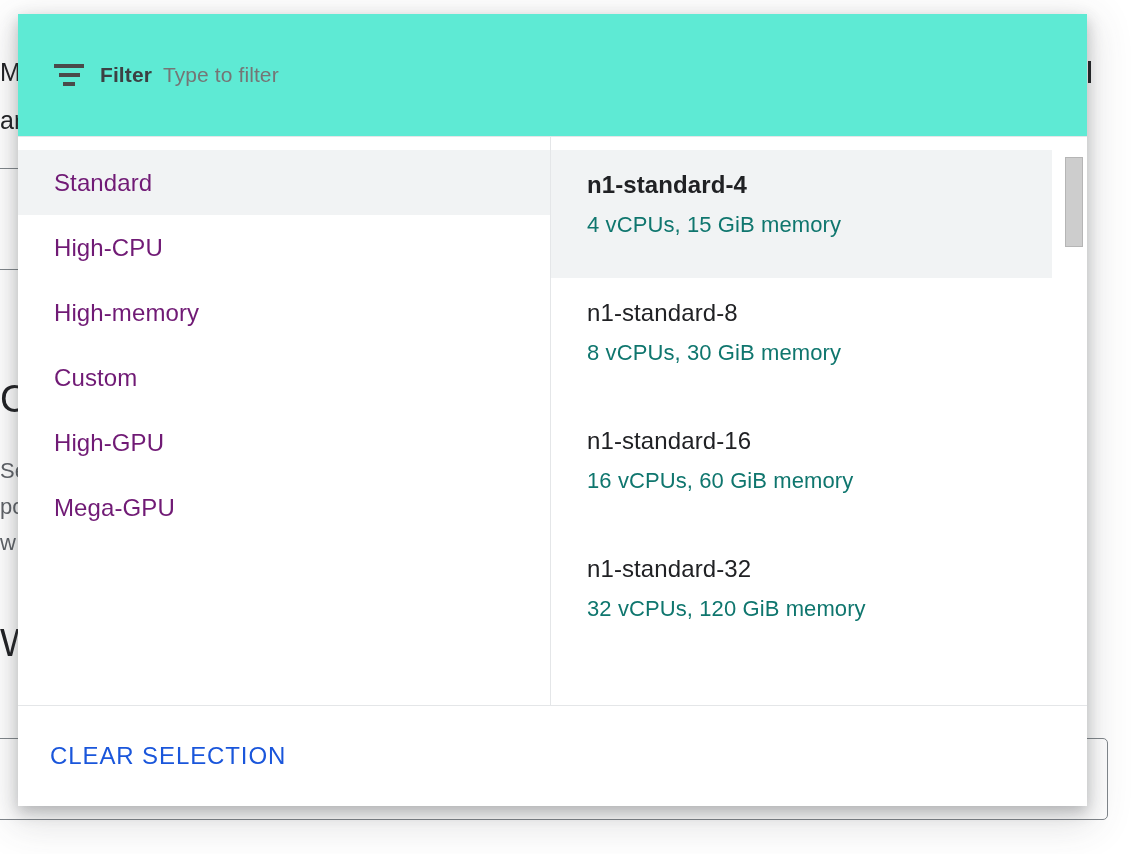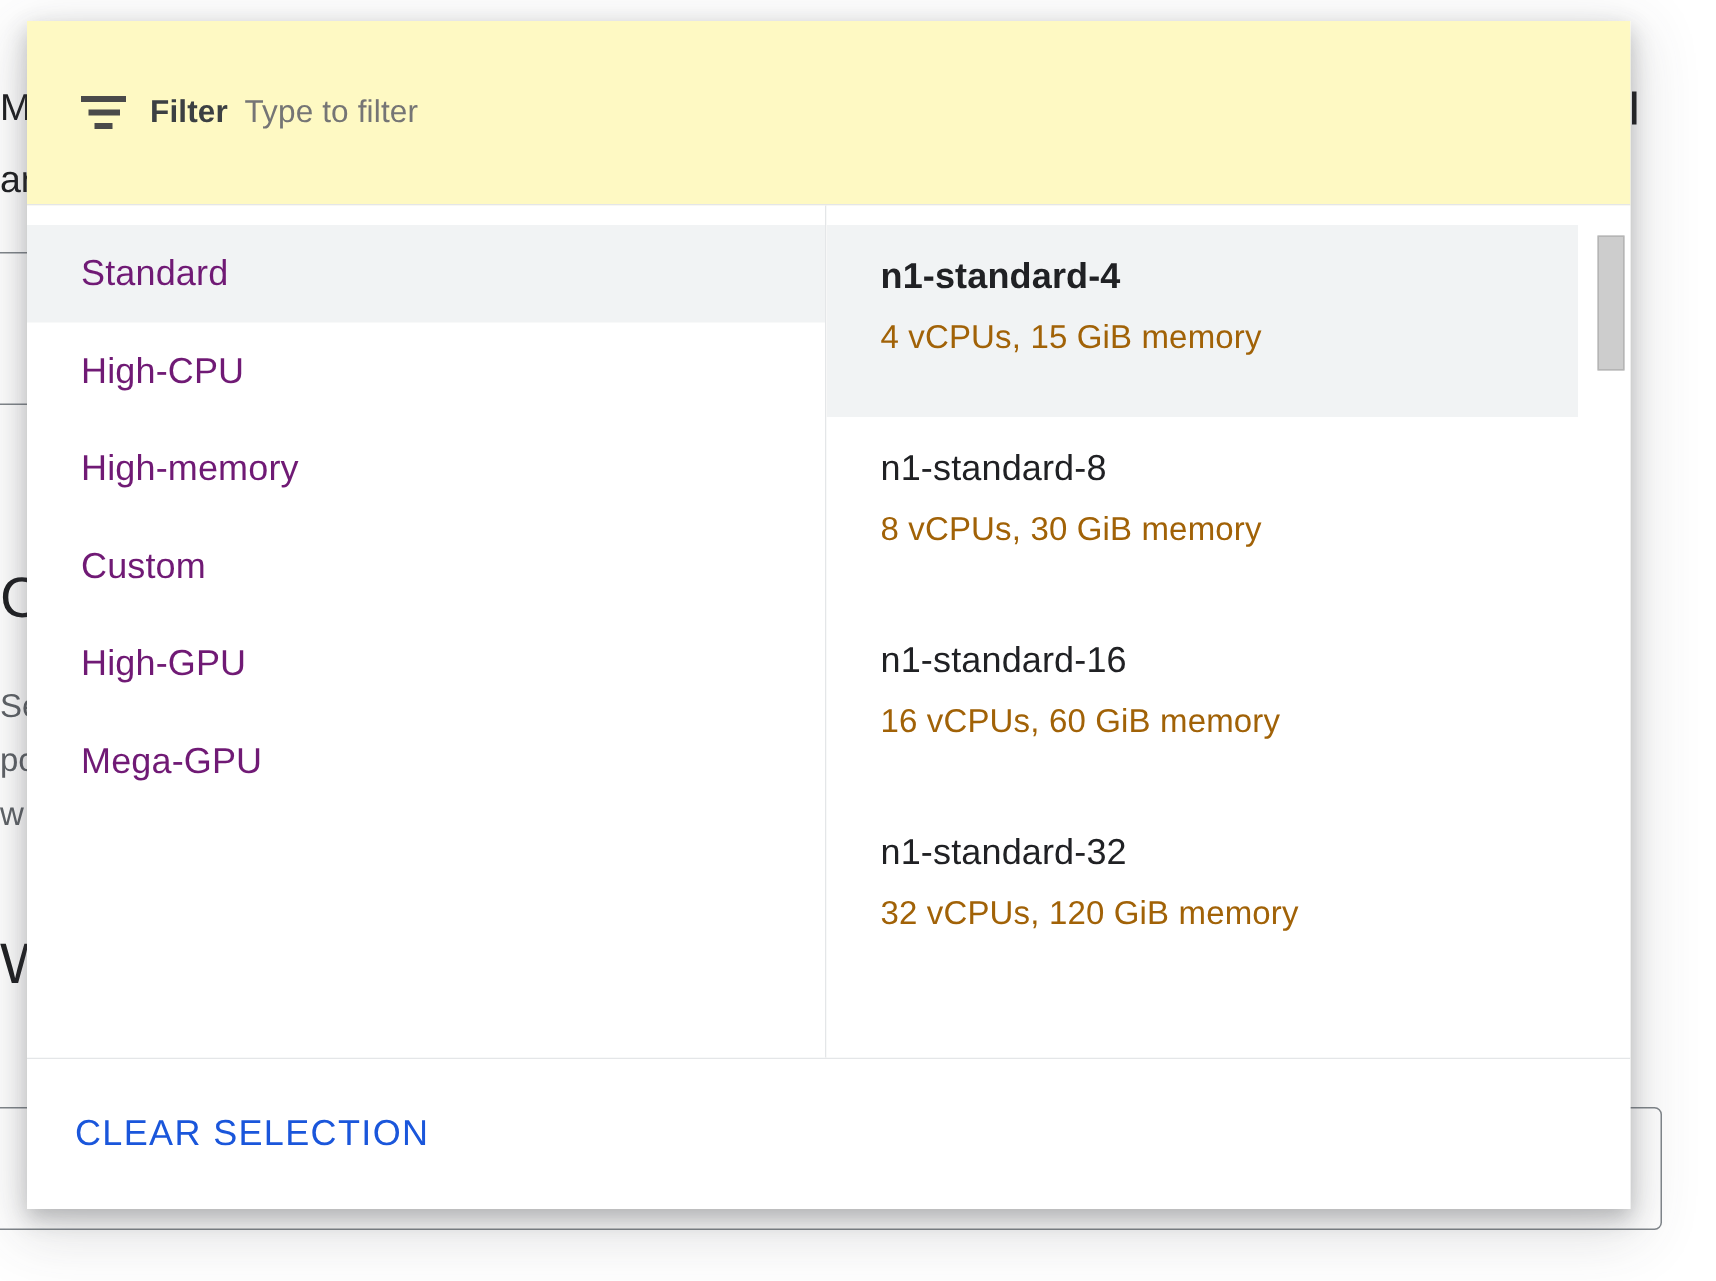--- a/index.html
+++ b/index.html
@@ -83,21 +83,21 @@
                 0 12px 38px 6px rgba(60,64,67,.16);
     display: flex;
     flex-direction: column;
     overflow: hidden;
   }
 
   
   .filter-bar {
     height: 123px;
     flex: 0 0 123px;
-    background: #fef9c3;
+    background: #5eead4;
     border-bottom: 1px solid #e4e6e8;
     display: flex;
     align-items: center;
     padding: 0 0 0 36px;
     box-sizing: border-box;
   }
   .filter-icon {
     width: 30px;
     height: 22px;
     display: flex;
@@ -186,21 +186,21 @@
     color: #202124;
     line-height: 34px;
     letter-spacing: .1px;
     font-weight: 400;
   }
   .machine-item.selected .machine-name {
     font-weight: 700;
   }
   .machine-spec {
     font-size: 22px;
-    color: #a16207;
+    color: #0f766e;
     line-height: 34px;
     letter-spacing: .1px;
     margin-top: 6px;
   }
 
   
   .scroll-track {
     position: absolute;
     right: 4px;
     top: 0;

